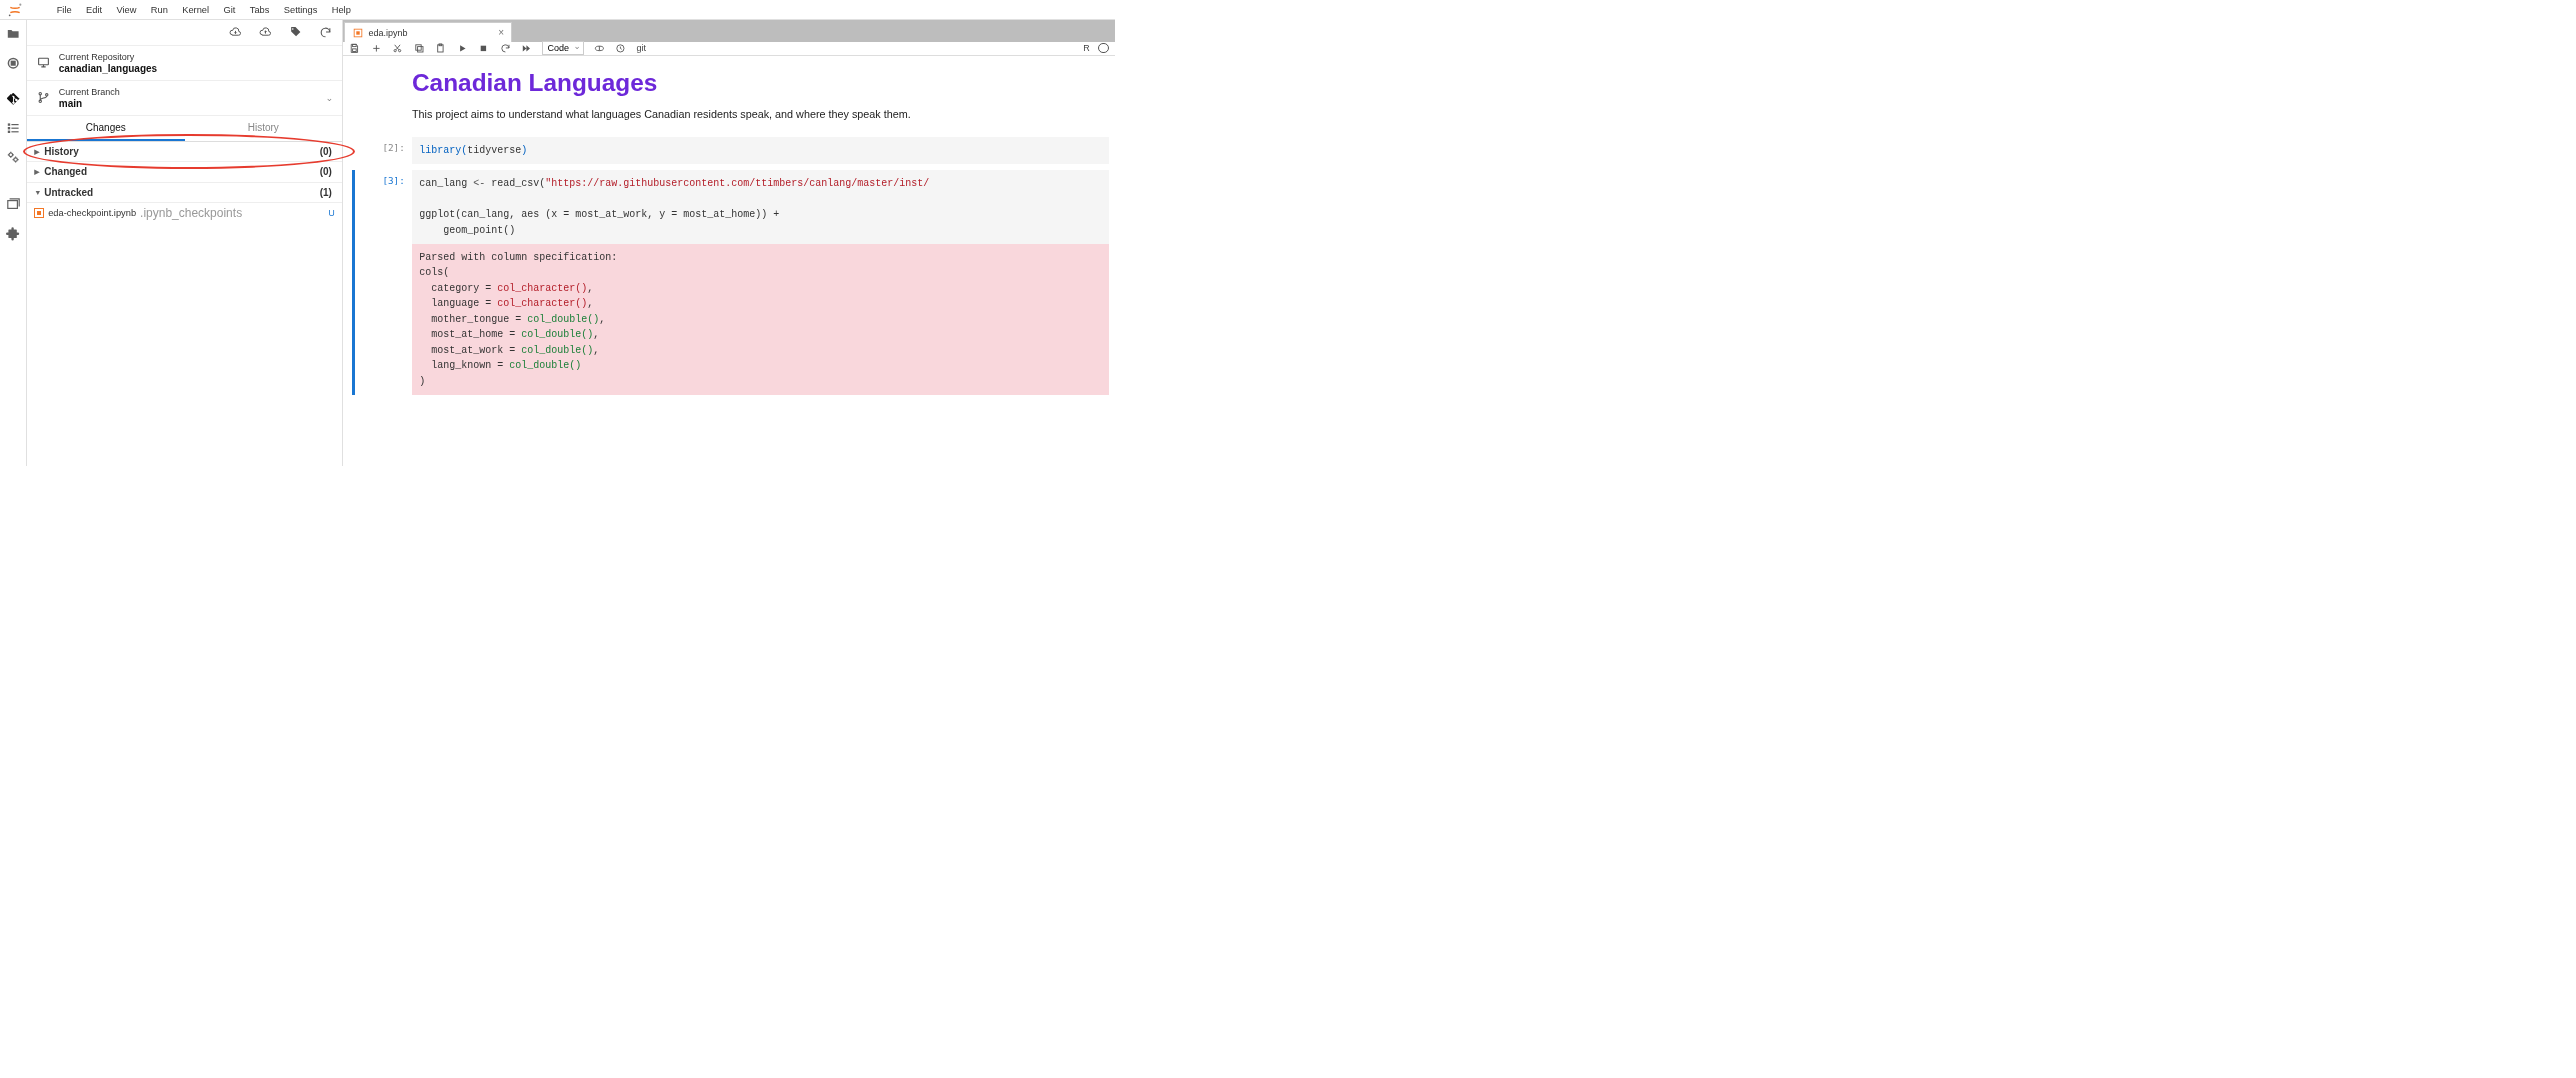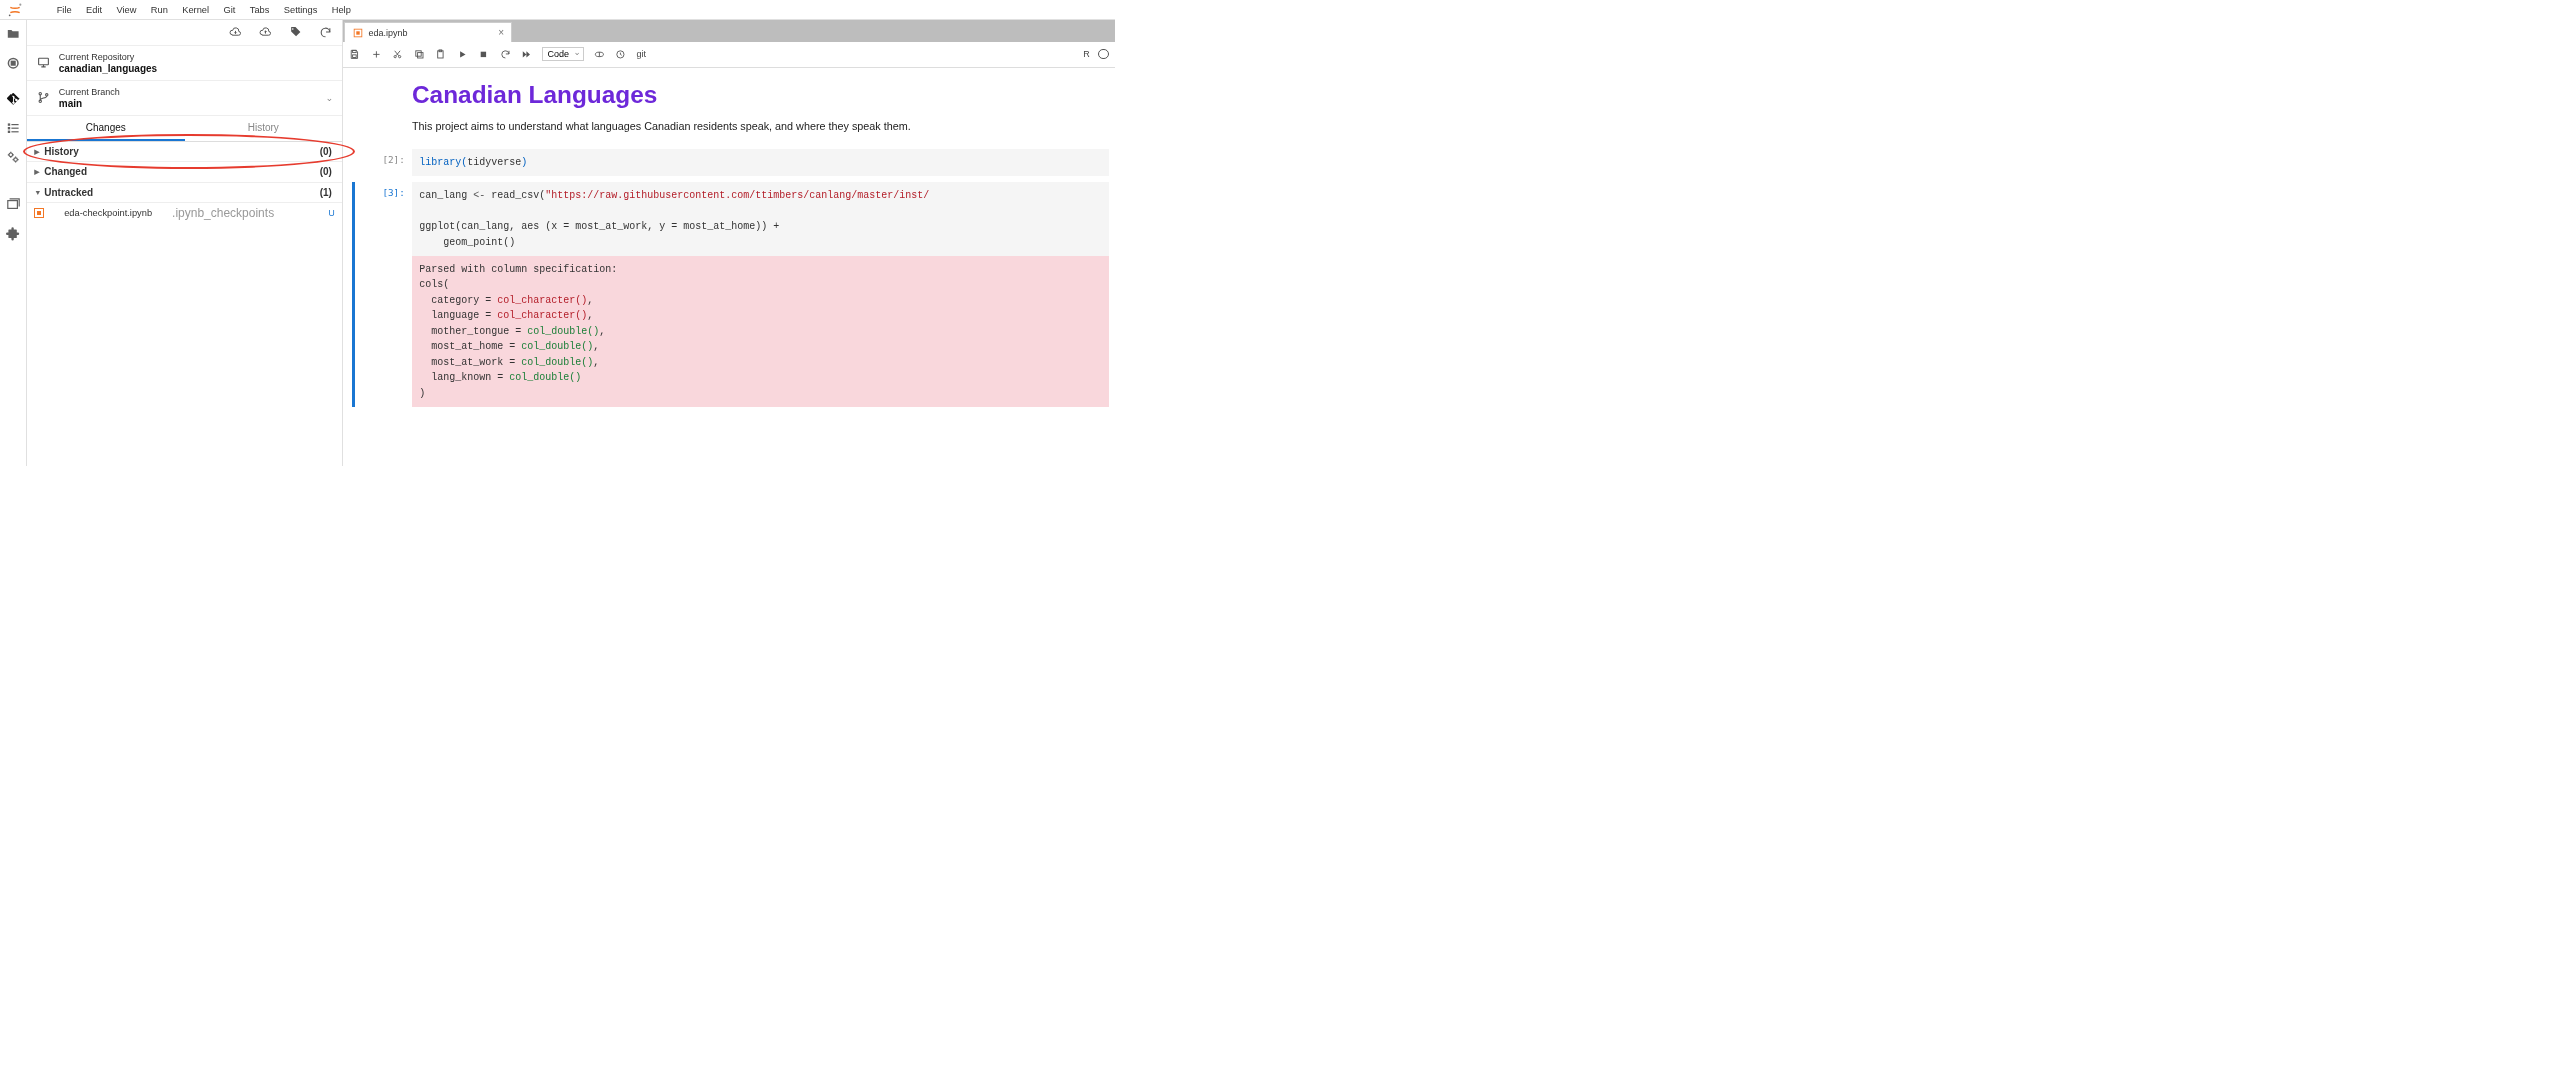--- a/index.html
+++ b/index.html
@@ -121,21 +121,21 @@
   border: 2.9px solid #e63b2e;
   border-radius: 50%;
   pointer-events: none;
 }
 
 .file-row {
   display: flex;
   align-items: center;
   padding: 2.9px 7.2px;
   font-size: 9.3px;
-  gap: 20px;
+  gap: 4px;
 }
 .file-row .fstatus { margin-left:auto; color:#1976d2; font-weight:500; font-size:8.6px; }
 .file-icon { width:10px; height:10px; border:1.1px solid #f37726; display:inline-flex; align-items:center; justify-content:center; }
 .file-icon::after { content:''; width:4.3px; height:4.3px; background:#f37726; }
 .file-path { color:#999; font-size:12px; }
 
 .main {
   flex: 1;
   display: flex;
   flex-direction: column;
@@ -157,21 +157,21 @@
   gap: 5.8px;
   font-size: 9px;
   margin-left: 1.4px;
   width: 168px;
   justify-content: flex-start;
   position: relative;
 }
 .tab .tclose { margin-left:auto; color:#777; cursor:pointer; font-size:10px;}
 
 .nb-toolbar {
-  height: 26px;
+  height: 14px;
   border-bottom: 0.7px solid #ddd;
   display: flex;
   align-items: center;
   padding: 0 5.8px;
   gap: 10px;
   background:#fff;
 }
 .nb-toolbar .nbicon { color:#555; cursor:pointer; width:11.5px; height:11.5px; display:flex; align-items:center; justify-content:center;}
 .nb-toolbar .nbicon svg { width:10.8px; height:10.8px; }
 .nb-toolbar select {

